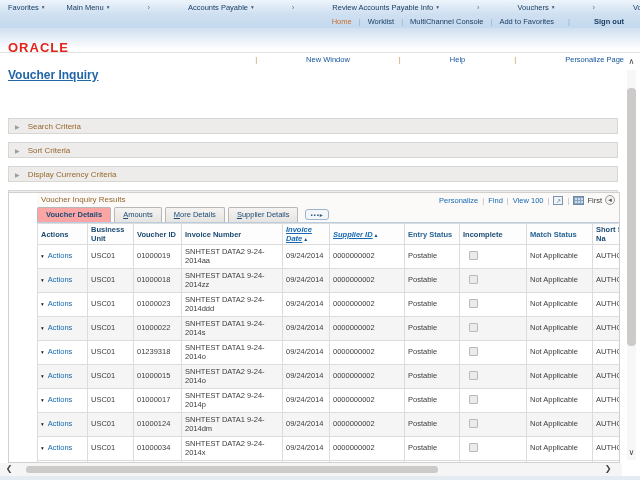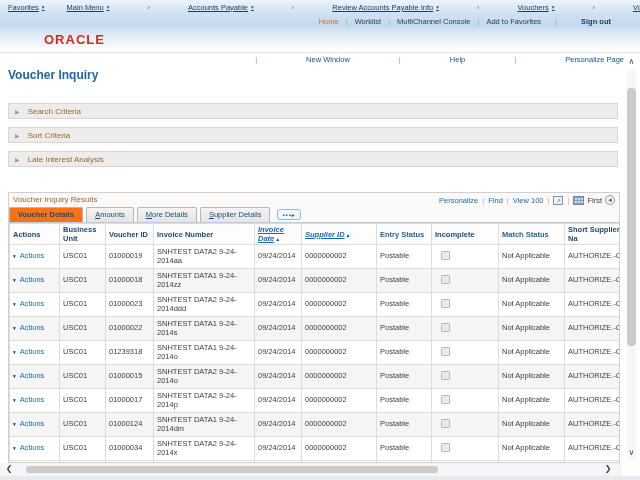--- a/index.html
+++ b/index.html
@@ -3,66 +3,66 @@
 <meta charset="utf-8">
 <style>
   * { margin:0; padding:0; box-sizing:border-box; }
   html,body { width:640px; height:480px; overflow:hidden; }
   body { font-family:"Liberation Sans", sans-serif; background:#fff; position:relative; color:#1a3e62; }
 
   
   .crumbbar { position:absolute; left:0; top:0; width:640px; height:14px;
     background:linear-gradient(180deg,#edf4fb,#cfe0f1); display:flex; align-items:center;
     font-size:7.5px; color:#1a3e62; padding-left:5px; }
-  .crumb-item { display:inline-flex; align-items:center; padding:0 3px; cursor:pointer; white-space:nowrap;text-decoration:underline; }
+  .crumb-item { display:inline-flex; align-items:center; padding:0 3px; cursor:pointer; white-space:nowrap; }
   .caret { margin-left:3px; font-size:5.5px; color:#41536b; }
   .caret::before { content:"▾"; }
   .crumb-div { width:1px; height:9px; background:#9fbcd8; margin:0 8px; }
   .crumb-chev { color:#56718e; margin:0 3px; font-size:7.5px; }
   .crumb-chev::before { content:"›"; }
   .crumb-trail { display:inline-flex; align-items:center;gap:32px; }
 
   
   .navbar2 { position:absolute; left:0; top:14px; width:640px; height:14px;
     background:linear-gradient(180deg,#cfe0f1,#c4d9ed); display:flex; align-items:center;
-    justify-content:flex-end; padding-right:29px; font-size:7.5px; }
+    justify-content:flex-end; padding-right:16px; font-size:7.5px; }
   .tb-links { display:inline-flex; align-items:center; }
   .tb-link { color:#16395f; margin:0 7px; cursor:pointer; white-space:nowrap; }
   .tb-link.tb-active { color:#c96f2f; }
   .sep-bar { color:#8fb0cf; }
   .sep-bar::before { content:"|"; }
   .tb-signout { color:#16395f; font-weight:bold; margin-left:24px; cursor:pointer; }
 
   
   .logoband { position:absolute; left:0; top:28px; width:640px; height:25px;
     background:linear-gradient(180deg,#cfe0f0,#ffffff 90%); border-bottom:1px solid #e3e3e3; }
-  .oracle { position:absolute; left:8px; top:4px; font-size:13px; font-weight:bold;
-    color:#e3241b; letter-spacing:1px;margin-left:36px; }
+  .oracle { position:absolute; left:8px; top:12px; font-size:13px; font-weight:bold;
+    color:#e3241b; letter-spacing:1px; }
 
   
   .pagelinks { position:absolute; top:53px; right:16px; height:13px; display:flex;
     align-items:center; font-size:7.5px;gap:45px; }
   .pl-sep { color:#c79045; margin:0 4px; }
   .pl-sep::before { content:"|"; }
   .pl-link { color:#15549a; cursor:pointer; white-space:nowrap; }
 
   
-  .pagetitle { position:absolute; left:8px; top:68px; font-size:12px; font-weight:bold; color:#2066a8; }
-
-  
-  .sections { position:absolute; left:8px; top:103px; width:610px; }
+  .pagetitle { position:absolute; left:8px; top:68px; font-size:12px; font-weight:bold; color:#2066a8;text-decoration:underline; }
+
+  
+  .sections { position:absolute; left:8px; top:118px; width:610px; }
   .secbar { height:16px; margin-bottom:8px; background:#edecea; border:1px solid #d8d6d3;
     display:flex; align-items:center; padding-left:6px; cursor:pointer; }
   .sec-tri { font-size:6px; color:#9c9c9c; margin-right:8px; }
   .sec-tri::before { content:"▶"; }
   .sec-label { font-size:8px; color:#97672e; }
 
   
   .results { position:absolute; left:8px; top:192px; width:612px; height:271px;
-    border:1px solid #d2d0ce; background:#fff; overflow:hidden; }
+    border:1px solid #d2d0ce; background:#fff; overflow:hidden;padding-left:28px; }
   .res-head { height:13px; background:#fbfaf8; display:flex; justify-content:space-between;
     align-items:center; padding:0 4px; }
   .res-title { font-size:8px; color:#97672e; white-space:nowrap; }
   .res-links { display:flex; align-items:flex-end; font-size:7.5px; }
   .rl-gen { display:inline-flex; align-items:center; }
   .rl-link { color:#1569b2; cursor:pointer; margin:0 3px; white-space:nowrap; }
   .rl-sep { color:#b4b4b4; margin:0 1px; }
   .rl-first { color:#3c3c3c; margin-right:3px; }
   .icon-popup { width:10px; height:9px; border:1px solid #7a93ad; background:#eef3f8;
     font-size:6px; color:#55718c; display:inline-flex; align-items:center; justify-content:center;
@@ -77,21 +77,21 @@
     background:#f3f3f3; font-size:7px; line-height:8px; text-align:center; color:#555; cursor:pointer; }
   .icon-first::before { content:"◂"; }
 
   
   .res-tabs { height:17px; background:#fbfaf8; display:flex; align-items:flex-end;
     border-bottom:1px solid #b9cde2; }
   .tabs-gen { display:inline-flex; align-items:flex-end; }
   .tab { font-size:7.5px; color:#1c4a72; border:1px solid #b7b7b7; border-bottom:none;
     border-radius:2px 2px 0 0; padding:2px 8px 3px 8px; margin-right:3px; cursor:pointer;
     background:linear-gradient(#f5f4f2,#e6e4e1); white-space:nowrap; }
-  .tab.active { background:#f97316; font-weight:bold; }
+  .tab.active { background:#fca5a5; font-weight:bold; }
   .icon-showall { height:11px; margin-left:4px; margin-bottom:2px; padding:0 4px;
     border:1px solid #9db4cb; border-radius:3px; background:#f4f7fa; font-size:6px;
     color:#35567a; display:inline-flex; align-items:center; cursor:pointer; letter-spacing:1px; }
   .icon-showall::before { content:"▪▪▪▸"; }
 
   
   table.grid { border-collapse:collapse; table-layout:fixed; width:619px; font-size:7.5px; }
   .grid th, .grid td { border:1px solid #dcdcdc; padding:1px 3px; overflow:hidden; }
   .grid thead th { height:20px; text-align:left; vertical-align:middle; background:#fdfdfd;
     color:#1c4a72; font-weight:bold; line-height:1.2; white-space:normal; }
@@ -197,20 +197,24 @@
 <div class="pagetitle" data-name="page-title">Voucher Inquiry</div>
 
 <div class="sections" data-name="collapsible-sections">
     <div class="secbar" data-name="section-search-criteria">
       <span class="sec-tri" data-name="expand-arrow-icon"></span>
       <span class="sec-label" data-name="section-label">Search Criteria</span>
     </div>
     <div class="secbar" data-name="section-sort-criteria">
       <span class="sec-tri" data-name="expand-arrow-icon"></span>
       <span class="sec-label" data-name="section-label">Sort Criteria</span>
+    </div>
+    <div class="secbar" data-name="section-display-currency-criteria">
+      <span class="sec-tri" data-name="expand-arrow-icon"></span>
+      <span class="sec-label" data-name="section-label">Display Currency Criteria</span>
     </div>
     <div class="secbar" data-name="section-late-interest-analysis">
       <span class="sec-tri" data-name="expand-arrow-icon"></span>
       <span class="sec-label" data-name="section-label">Late Interest Analysis</span>
     </div>
   </div>
 
 <div class="results" data-name="voucher-inquiry-results">
   <div class="res-head" data-name="results-header">
     <span class="res-title" data-name="results-title">Voucher Inquiry Results</span>

